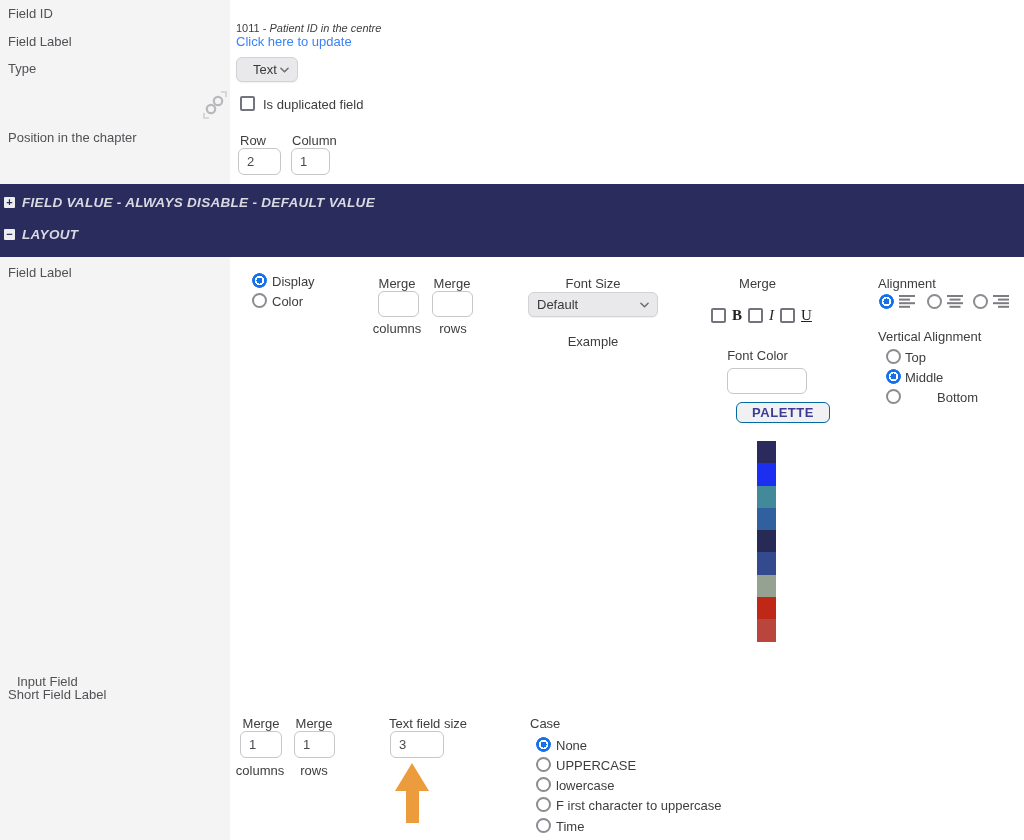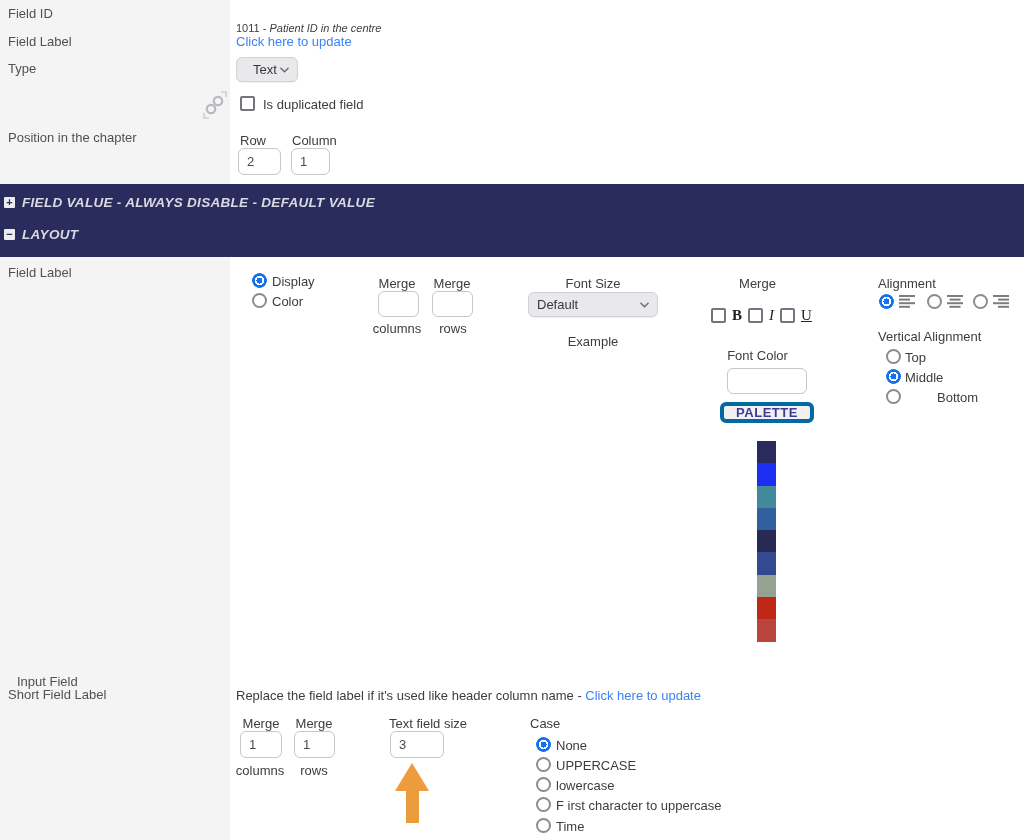--- a/index.html
+++ b/index.html
@@ -28,23 +28,23 @@
     background:radial-gradient(circle at 50% 50%, #1670e8 0 3px, #fff 3px 4.6px, #1670e8 4.6px 7.5px, transparent 7.5px); }
 
   .chk { position:absolute; width:15px; height:15px; border:2px solid #74747f; border-radius:2px; background:#fff; }
 
   .navybar { position:absolute; left:0; top:184px; width:1024px; height:73px; background:#2b2c5e; }
   .navyrow { position:absolute; left:4px; display:flex; align-items:center; gap:7px; }
   .tgl { width:11px; height:11px; background:#ededf0; color:#2b2c5e; font-size:11px; font-weight:bold;
          line-height:10px; text-align:center; border-radius:1px; cursor:pointer; flex:0 0 auto; }
   .navytitle { font-size:13.5px; font-weight:bold; font-style:italic; color:#d9d9e2; letter-spacing:0.3px; white-space:nowrap; }
 
-  .btn { position:absolute; background:#f1f1f3; border:4px solid #0369a1; border-radius:6px;
+  .btn { position:absolute; background:#f1f1f3; border:1px solid #0369a1; border-radius:6px;
          color:#3c3c96; font-weight:bold; font-size:13px; letter-spacing:0.5px;
-         display:flex; align-items:center; justify-content:center; cursor:pointer; }
+         display:flex; align-items:center; justify-content:center; cursor:pointer;margin-left:16px; }
 
   .swatch { width:19px; height:22.3px; cursor:pointer; }
   .swatch-col { position:absolute; left:757px; top:441px; display:flex; flex-direction:column; }
 
   .biu-row { position:absolute; left:711px; top:307px; display:flex; align-items:center; gap:6px; }
   .biu-row .chk2 { width:15px; height:15px; border:2px solid #74747f; border-radius:2px; background:#fff; }
   .serifB { font-family:"Liberation Serif",serif; font-weight:bold; font-size:15px; color:#222; }
   .serifI { font-family:"Liberation Serif",serif; font-style:italic; font-size:15px; color:#222; }
   .serifU { font-family:"Liberation Serif",serif; font-size:15px; color:#222; text-decoration:underline; }
 
@@ -185,21 +185,20 @@
 
   <div class="txt" style="left:878px; top:329px;">Vertical Alignment</div>
   <div class="radio" style="left:886px; top:349px;"></div>
   <div class="txt" style="left:905px; top:350px;">Top</div>
   <div class="radio sel" style="left:886px; top:369px;"></div>
   <div class="txt" style="left:905px; top:370px;">Middle</div>
   <div class="radio" style="left:886px; top:389px;"></div>
   <div class="txt" style="left:905px; top:390px;margin-left:32px;">Bottom</div>
 
   <div class="lbl" style="top:687px;">Short Field Label</div>
-  <div class="txt" style="left:236px; top:688px;"><span>Replace the field label if it's used like header column name - </span><a class="link">Click here to update</a></div>
 
   <div class="lbl" style="top:674px;padding-left:9px;">Input Field</div>
 
   <div class="txt13c" style="left:236px; top:716px; width:50px;">Merge</div>
   <div class="txt13c" style="left:290px; top:716px; width:48px;">Merge</div>
   <input class="inp" style="left: 240px; top: 731px; width: 42px;" value="1">
   <input class="inp" style="left: 294px; top: 731px; width: 41px;" value="1">
   <div class="txt13c" style="left:230px; top:763px; width:60px;">columns</div>
   <div class="txt13c" style="left:292px; top:763px; width:44px;">rows</div>
 

